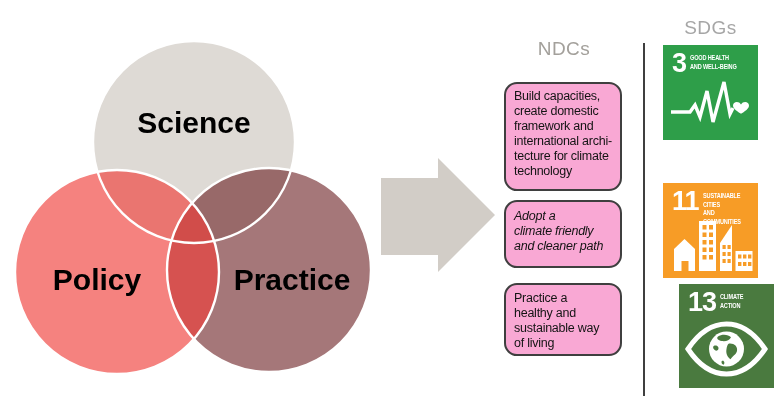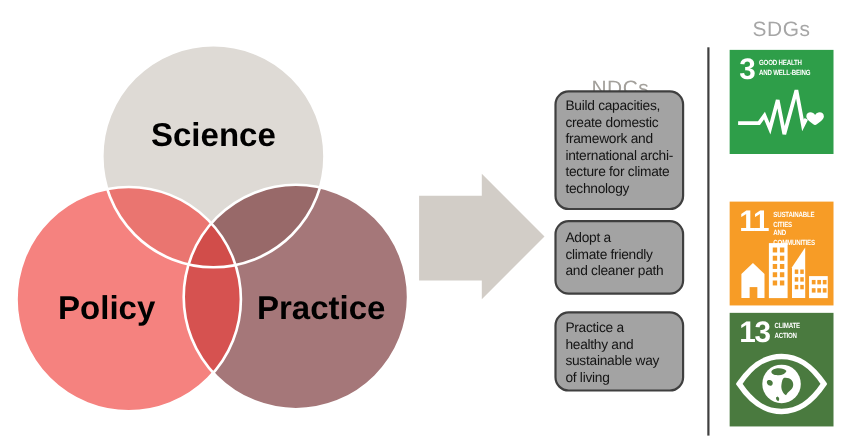--- a/index.html
+++ b/index.html
@@ -11,39 +11,39 @@
 
   
   #venn-svg{left:0;top:0;}
   .venn-label{font-weight:bold;font-size:30px;fill:#000000;text-anchor:middle;}
 
   
   #arrow-svg{left:378px;top:155px;}
 
   
   .col-title{font-weight:normal;font-size:19px;color:#a3a09b;text-align:center;letter-spacing:.5px;}
-  #ndcs-title{left:505px;top:70px;width:118px;}
+  #ndcs-title{left:505px;top:38px;width:118px;}
   .ndc-box{
     left:504px;width:118px;box-sizing:border-box;
-    background:#a3a3a3;border:2px solid #3f3f3f;border-radius:13px;
+    background:#f9a8d4;border:2px solid #3f3f3f;border-radius:13px;
     padding:5px 3px 4px 8px;
     font-size:12.5px;line-height:15px;letter-spacing:-.25px;color:#141414;
     white-space:pre-line;
   }
   #ndc-box-0{top:82px;height:109px;}
-  #ndc-box-1{top:200px;height:68px;padding-top:7px;}
+  #ndc-box-1{top:200px;height:68px;padding-top:7px;font-style:italic;}
   #ndc-box-2{top:283px;height:73px;padding-top:6px;}
 
   
   #sdgs-title{left:663px;top:17px;width:95px;color:#a6a6a6;}
   #sdg-divider{left:643px;top:43px;width:2px;height:353px;background:#3f3f3f;}
   .sdg-tile{left:663px;width:95px;height:95px;overflow:hidden;}
   #sdg-tile-0{top:45px;}
   #sdg-tile-1{top:183px;}
-  #sdg-tile-2{top:284px;height:104px;}
+  #sdg-tile-2{top:284px;height:120px;margin-left:16px;}
   .sdg-head{position:absolute;left:9px;top:5px;right:2px;display:flex;gap:4px;align-items:flex-start;}
   .sdg-number{color:#fff;font-weight:bold;font-size:27px;line-height:27px;letter-spacing:-1px;}
   .sdg-label{
     color:#fff;font-weight:bold;font-size:6.8px;line-height:8.6px;margin-top:4px;
     white-space:pre-line;letter-spacing:-.2px;transform:scaleX(.82);transform-origin:left top;
   }
   .sdg-icon{position:absolute;left:0;top:0;}
 </style>
 </head>
 <body>

